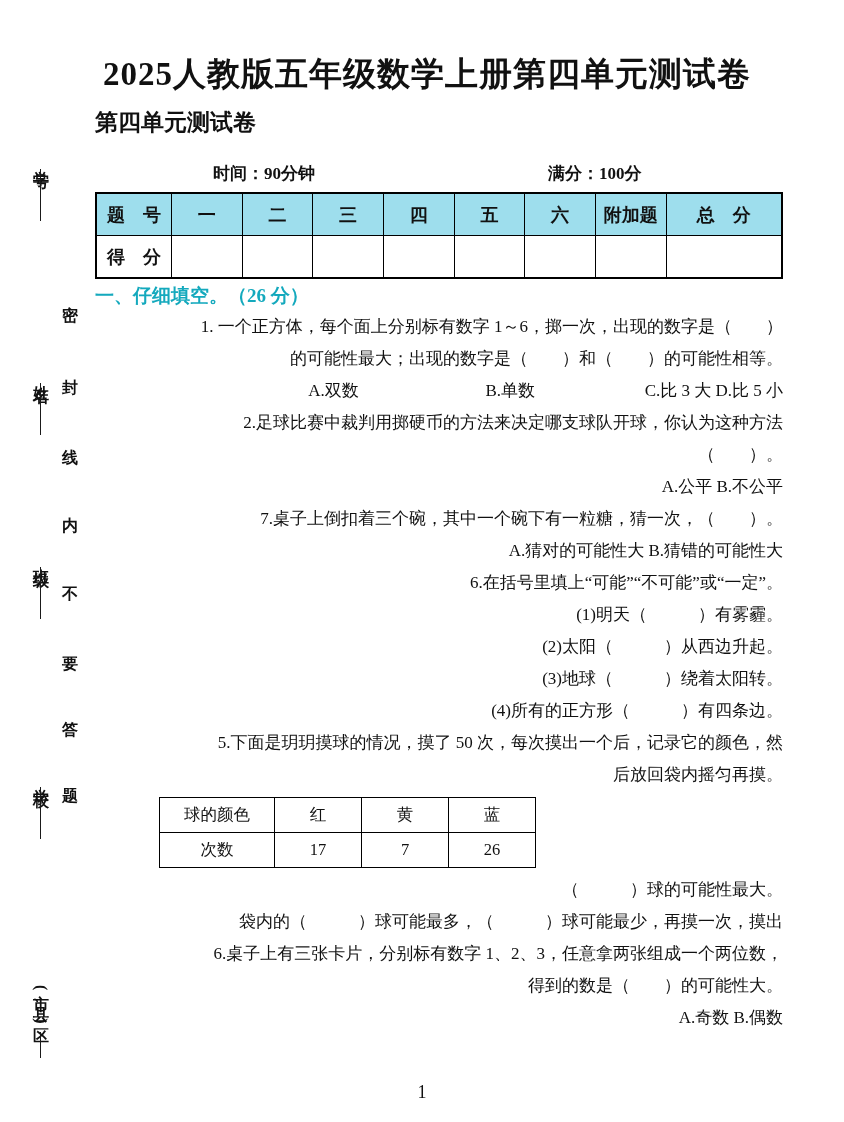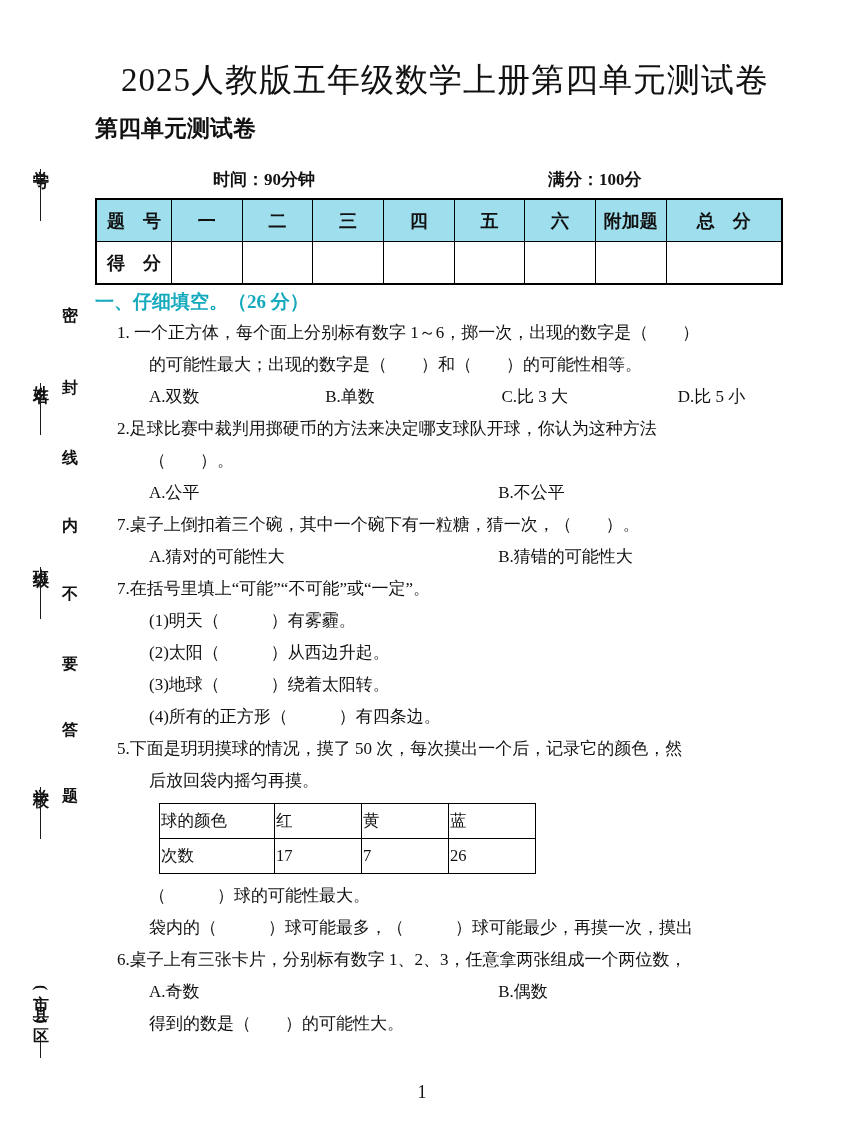--- a/index.html
+++ b/index.html
@@ -8,42 +8,42 @@
     font-family:"Liberation Serif","DejaVu Serif",serif;color:#111;
   }
   
   .sidebar{position:absolute;left:0;top:0;width:92px;height:1122px;}
   .vfield{position:absolute;left:30px;display:flex;flex-direction:column;align-items:center;}
   .vlabel{writing-mode:vertical-lr;font-weight:bold;font-size:16px;letter-spacing:3px;}
   .vline{width:1.5px;background:#1a1a1a;margin-top:5px;}
   .seal-char{position:absolute;left:62px;font-weight:bold;font-size:16px;}
   
   .main{position:absolute;left:95px;top:0;width:688px;padding-top:46px;}
-  .title{margin:14px;text-align:right;font-size:33px;font-weight:normal;letter-spacing:1px;line-height:40px;}
+  .title{margin:8px;text-align:left;font-size:33px;font-weight:bold;letter-spacing:1px;line-height:40px;}
   .subtitle{margin:14px 0 0;font-size:23px;font-weight:bold;line-height:30px;}
   .info-row{display:flex;margin-top:24px;font-weight:bold;font-size:17px;line-height:24px;}
   .info-time{margin-left:118px;}
   .info-score{margin-left:233px;}
   
   table{border-collapse:collapse;}
   .score-table{width:100%;margin-top:6px;table-layout:fixed;border:2px solid #000;}
   .score-table td{border:1.5px solid #000;height:39px;text-align:center;font-size:18px;font-weight:bold;}
   .score-table tr.hd td{background:var(--table_header_bg,#9edeed);}
   
   .section-title{margin-top:2px;font-size:19px;font-weight:bold;color:var(--accent_teal,#14a9bd);line-height:30px;}
   
   .q{font-size:17px;line-height:32px;}
-  .qline{padding-left:22px;}
+  .qline{padding-left:22px;text-align:right;}
   .cont{padding-left:54px;}
   .opt{display:inline-block;}
   .opt.w4{width:172px;}
   .opt.w2{width:345px;}
   
   .ball-table{margin:6px 0 6px 64px;border:1.5px solid #000;}
-  .ball-table td{border:1px solid #000;height:31px;text-align:left;font-size:16.5px;margin-top:25px;}
+  .ball-table td{border:1px solid #000;height:31px;text-align:center;font-size:16.5px;margin-top:25px;}
   .ball-table td.c1{width:112px;}
   .ball-table td.cn{width:84px;}
   .page-num{position:absolute;left:0;top:1082px;width:844px;text-align:center;font-size:18px;}
 </style>
 </head>
 <body>
 
 <aside class="sidebar">
   <div class="vfield" style="top:158px">
     <span class="vlabel">学号</span>
@@ -148,21 +148,21 @@
 
   <div class="q">
     <div class="qline">7.桌子上倒扣着三个碗，其中一个碗下有一粒糖，猜一次，（　　）。</div>
     <div class="qline cont">
       <span class="opt w2">A.猜对的可能性大</span>
       <span class="opt">B.猜错的可能性大</span>
     </div>
   </div>
 
   <div class="q">
-    <div class="qline">7.在括号里填上“可能”“不可能”或“一定”。</div>
+    <div class="qline">6.在括号里填上“可能”“不可能”或“一定”。</div>
     <div class="qline cont">(1)明天（　　　）有雾霾。</div>
     <div class="qline cont">(2)太阳（　　　）从西边升起。</div>
     <div class="qline cont">(3)地球（　　　）绕着太阳转。</div>
     <div class="qline cont">(4)所有的正方形（　　　）有四条边。</div>
   </div>
 
   <div class="q">
     <div class="qline">5.下面是玥玥摸球的情况，摸了 50 次，每次摸出一个后，记录它的颜色，然</div>
     <div class="qline cont">后放回袋内摇匀再摸。</div>
     <table class="ball-table">
@@ -180,22 +180,22 @@
         <td class="cn">26</td>
       </tr>
     </tbody>
       </table>
     <div class="qline cont">（　　　）球的可能性最大。</div>
     <div class="qline cont">袋内的（　　　）球可能最多，（　　　）球可能最少，再摸一次，摸出</div>
   </div>
 
   <div class="q">
     <div class="qline">6.桌子上有三张卡片，分别标有数字 1、2、3，任意拿两张组成一个两位数，</div>
+    <div class="qline cont">得到的数是（　　）的可能性大。</div>
     <div class="qline cont">
       <span class="opt w2">A.奇数</span>
       <span class="opt">B.偶数</span>
     </div>
-    <div class="qline cont">得到的数是（　　）的可能性大。</div>
   </div>
 
 </main>
 
 <div class="page-num">1</div>
 
 </body></html>

